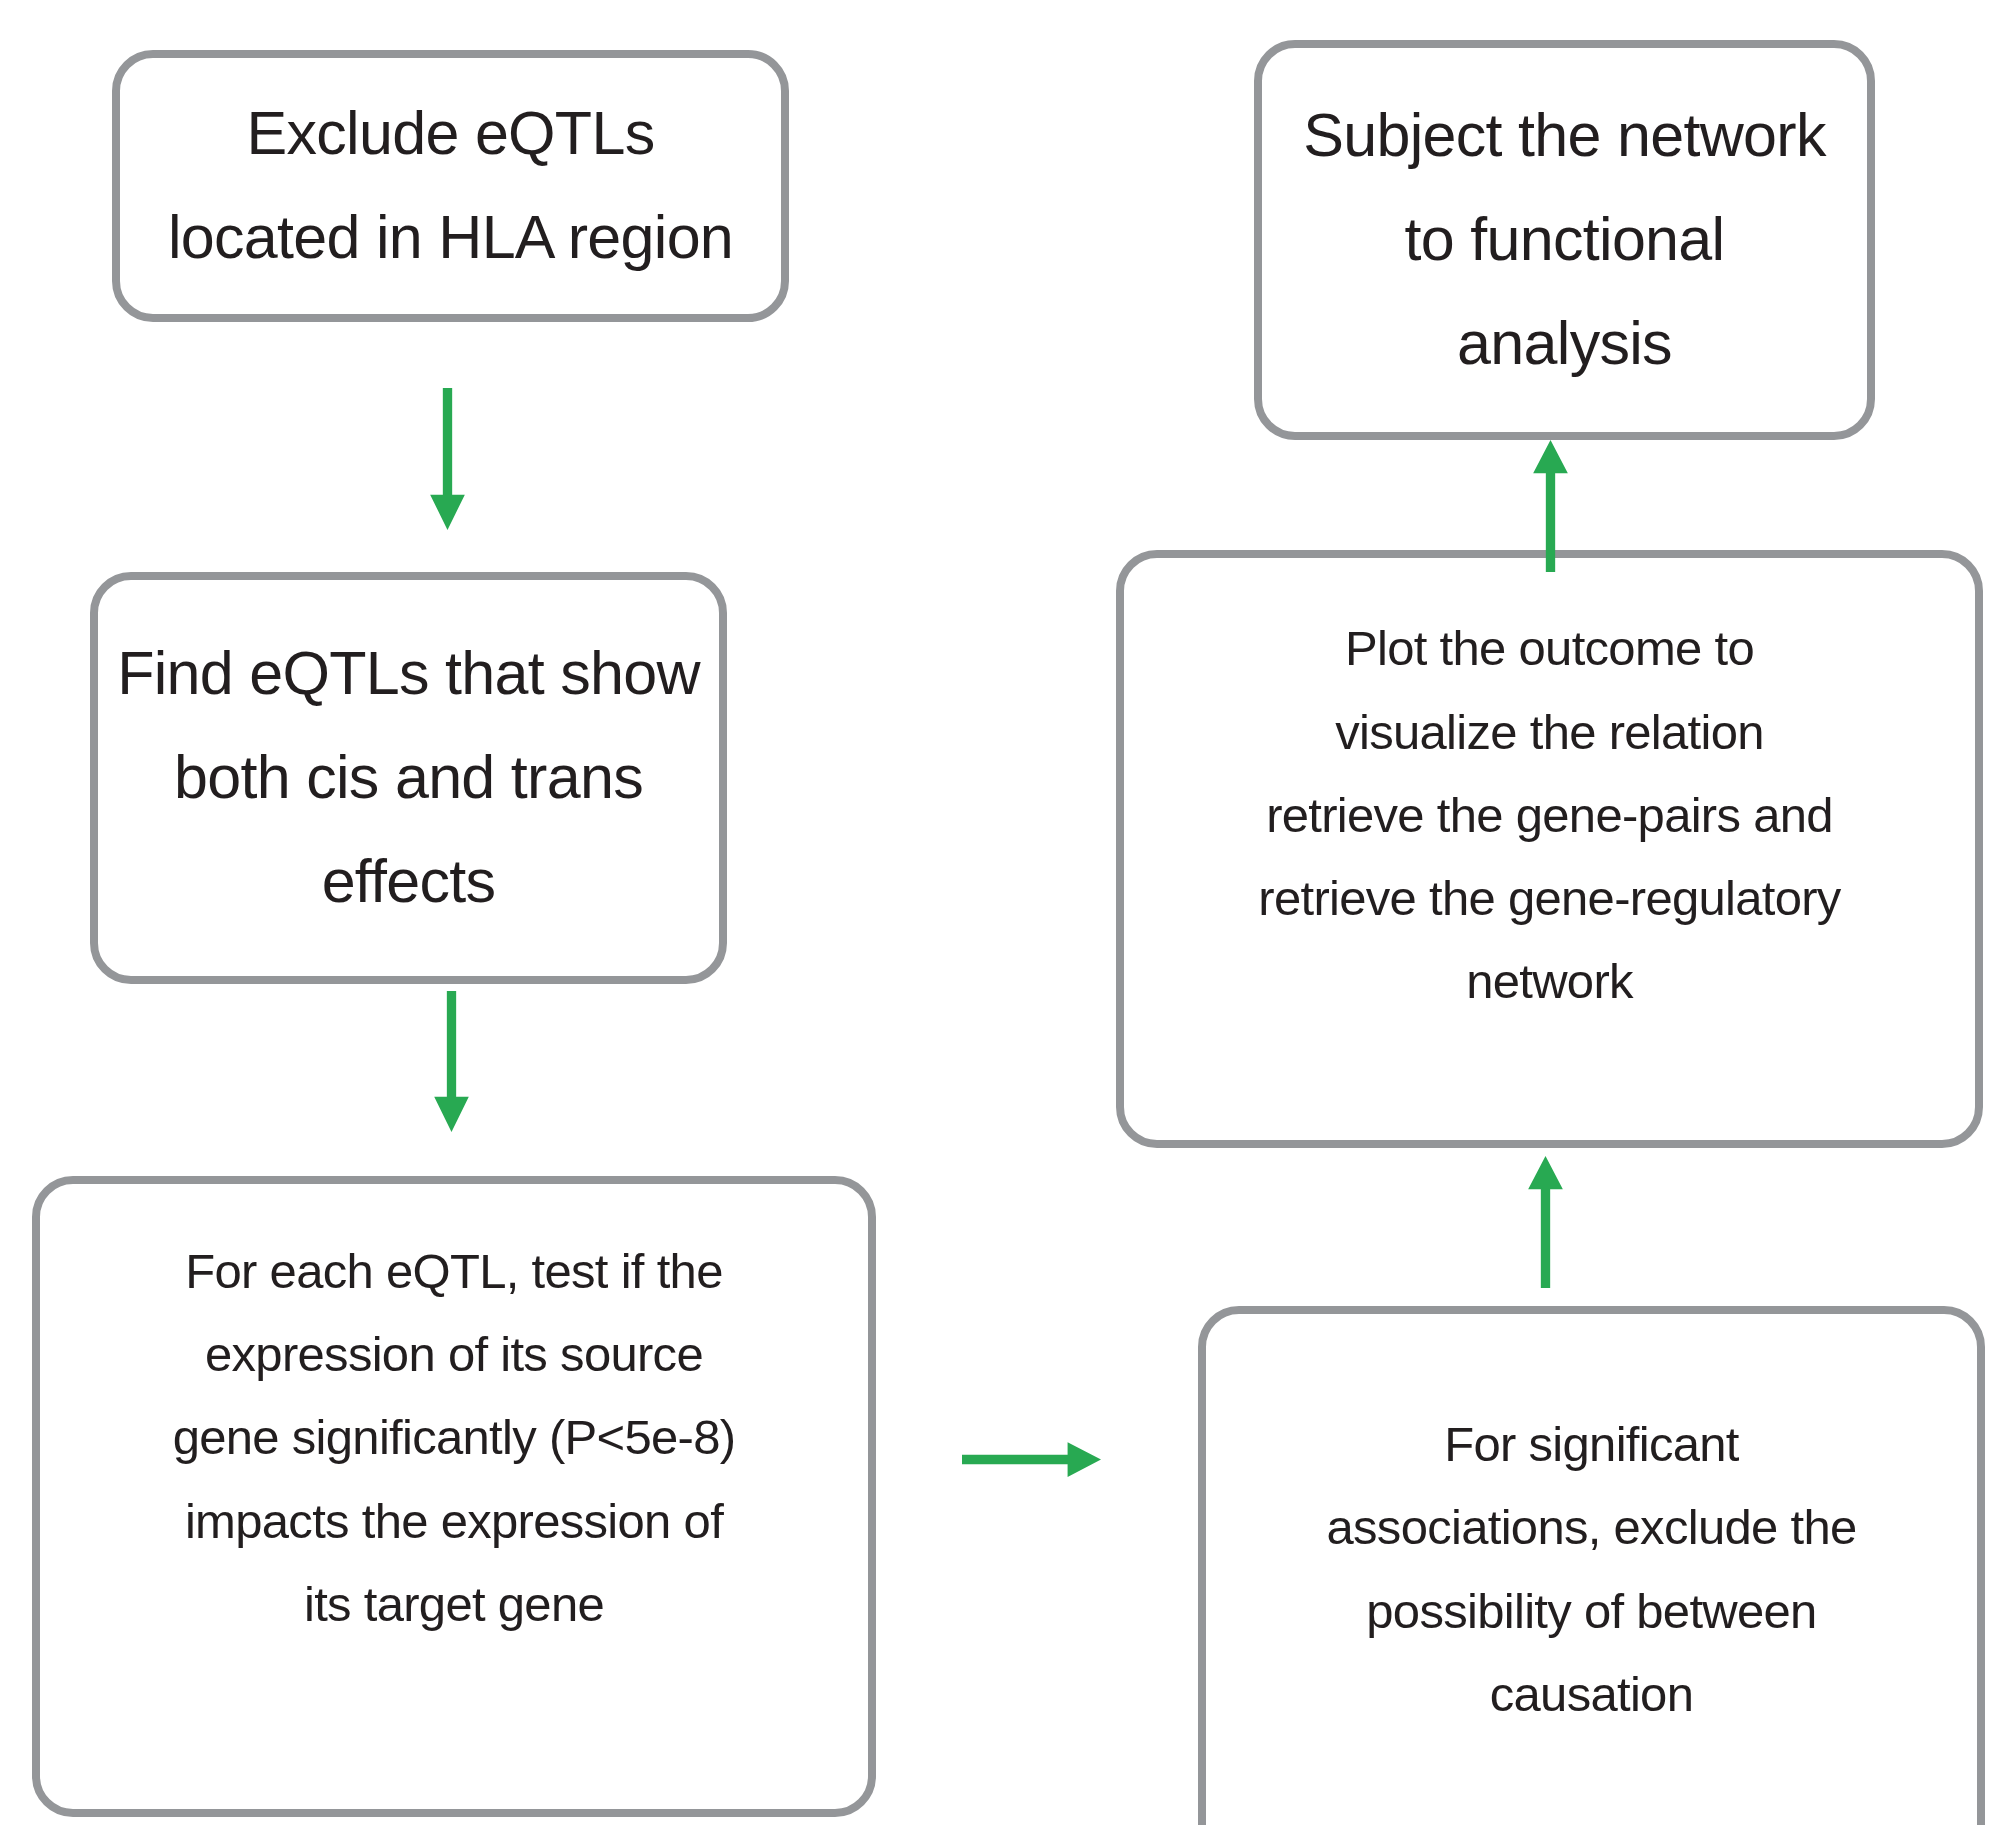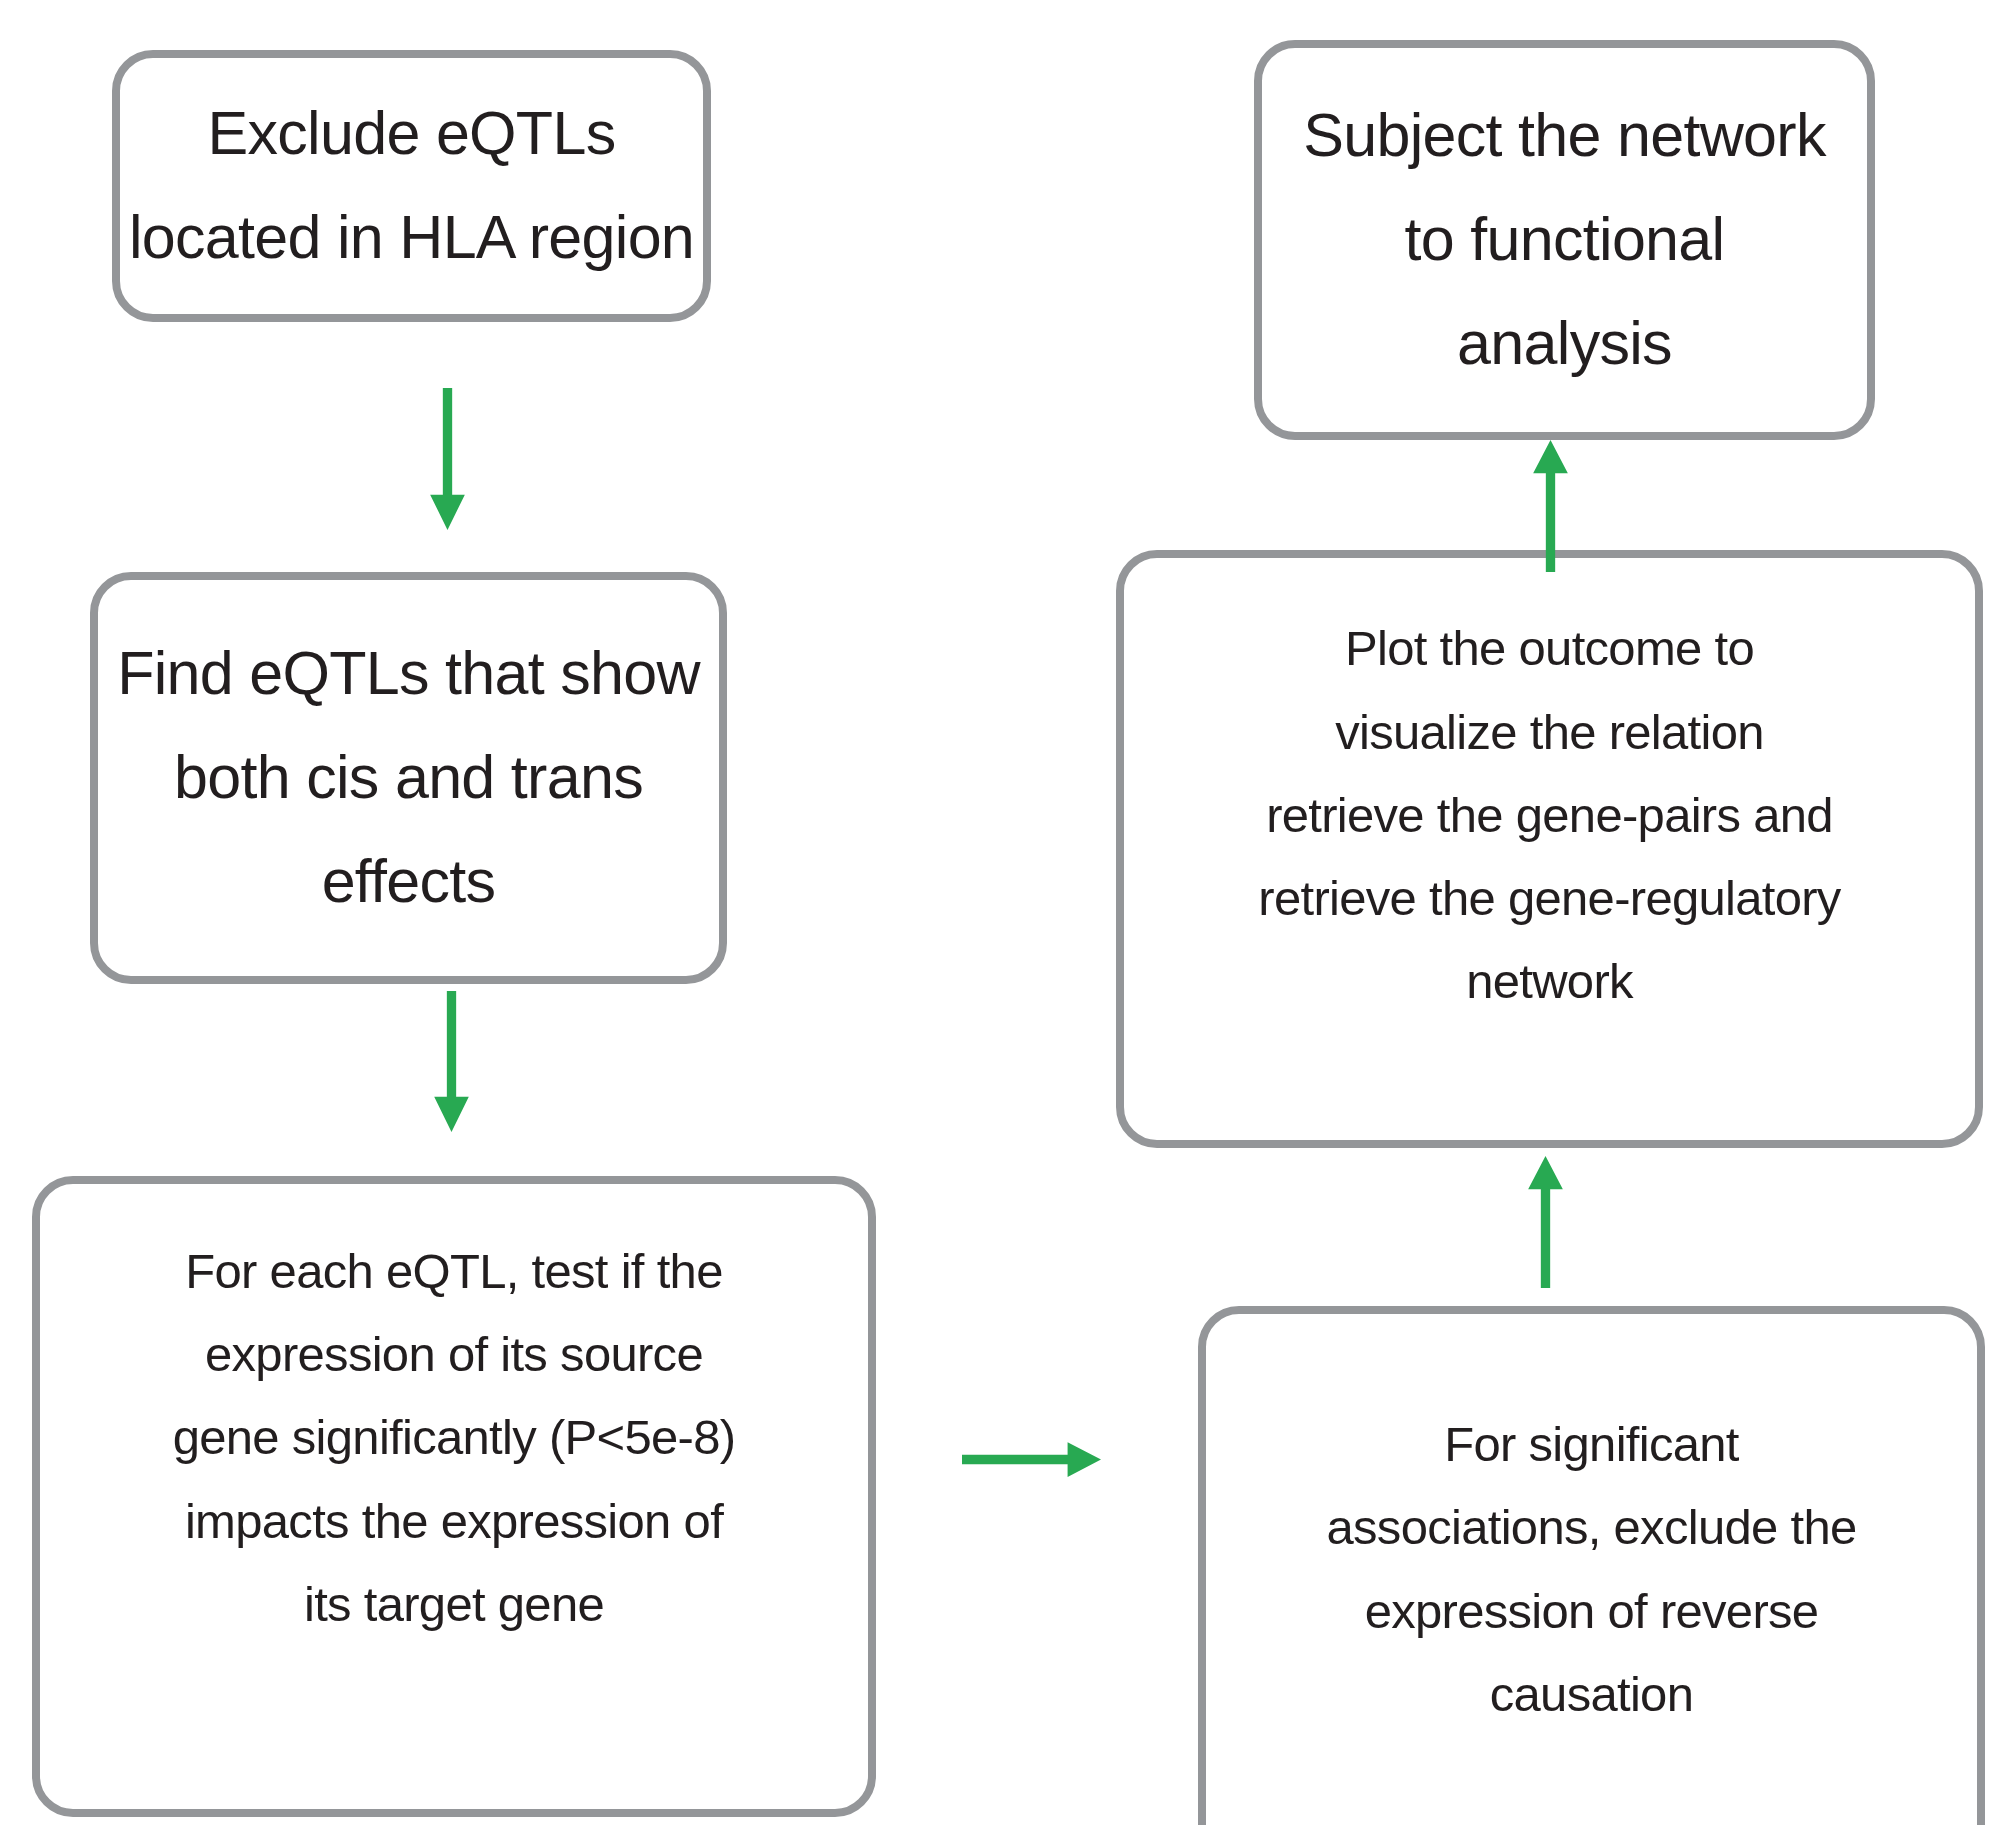--- a/index.html
+++ b/index.html
@@ -39,21 +39,21 @@
   .pb-md  { padding-bottom: 67px; }
   .pb-lg  { padding-bottom: 117px; }
   .arrow { position: absolute; display: block; }
   .arrow polygon { fill: var(--arrow-green); }
 </style>
 </head>
 <body>
 
 <div class="canvas">
 
-  <div class="box fs-lg" style="left:112px; top:50px; width:599px; height:272px;">
+  <div class="box fs-lg" style="left:112px; top:50px; width:677px; height:272px;">
     <div class="line">Exclude eQTLs</div>
     <div class="line">located in HLA region</div>
   </div>
 
   <svg class="arrow" style="left:430px; top:388px;" width="35" height="142" viewBox="0 0 52 213">
     <polygon points="19,0 33,0 33,160 52,160 26,213 0,160 19,160"></polygon>
   </svg>
 
   <div class="box fs-lg pb-sm" style="left:90px; top:572px; width:637px; height:412px;">
     <div class="line">Find eQTLs that show</div>
@@ -73,21 +73,21 @@
     <div class="line">its target gene</div>
   </div>
 
   <svg class="arrow" style="left:962px; top:1442px;" width="139" height="35" viewBox="0 0 208 52">
     <polygon points="0,19 158,19 158,0 208,26 158,52 158,33 0,33"></polygon>
   </svg>
 
   <div class="box fs-md pb-md" style="left:1198px; top:1306px; width:787px; height:594px;">
     <div class="line">For significant</div>
     <div class="line">associations, exclude the</div>
-    <div class="line">expression of reverse</div>
+    <div class="line">possibility of between</div>
     <div class="line">causation</div>
   </div>
 
   <svg class="arrow" style="left:1528px; top:1156px;" width="35" height="132" viewBox="0 0 52 198">
     <polygon points="26,0 52,50 33,50 33,198 19,198 19,50 0,50"></polygon>
   </svg>
 
   <div class="box fs-md pb-md" style="left:1116px; top:550px; width:867px; height:598px;">
     <div class="line">Plot the outcome to</div>
     <div class="line">visualize the relation</div>

